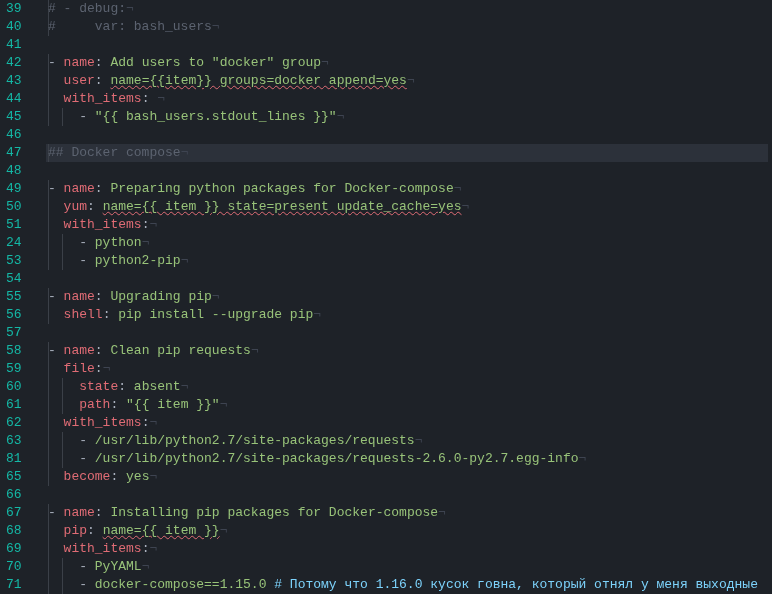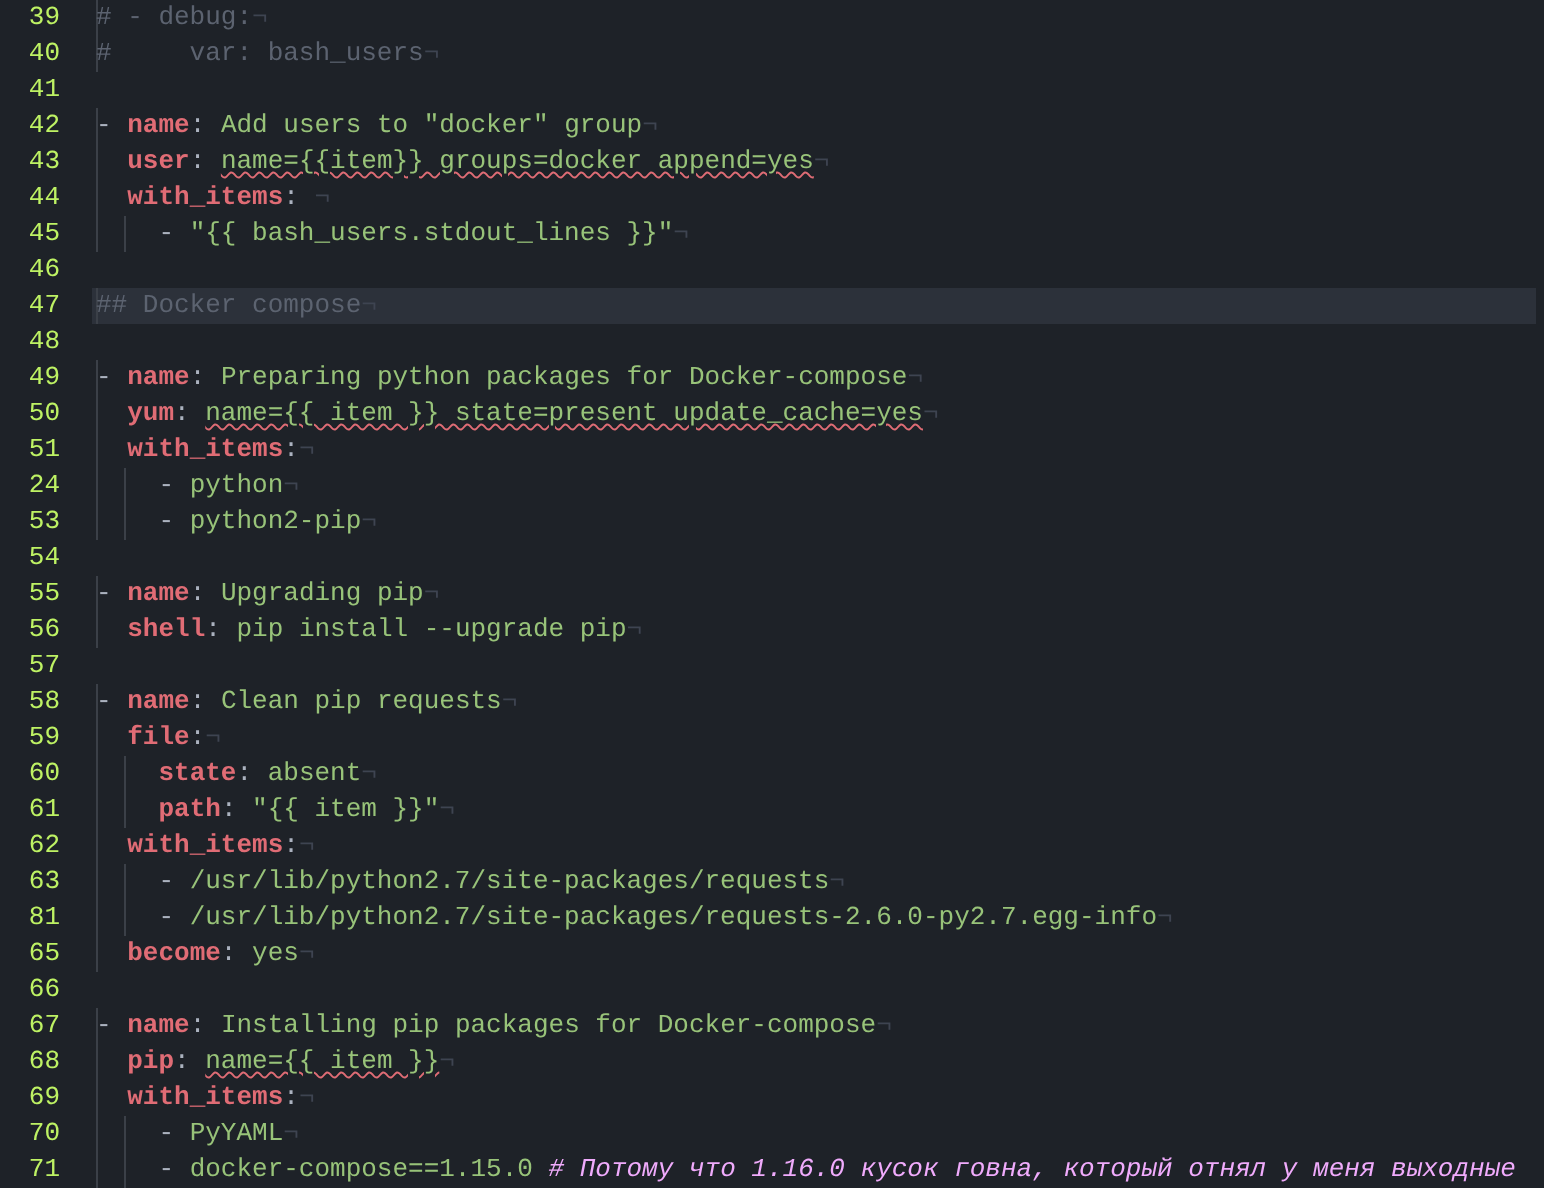--- a/index.html
+++ b/index.html
@@ -9,42 +9,41 @@
     font-size: 13px;
     line-height: 18px;
     color: #abb2bf;
     width: 772px;
     height: 594px;
     overflow: hidden;
     display: flex;
   }
   .gutter {
     background: #1e2228;
-    color: #bef264;
-    text-align: right;
+    color: #14b8a6;
     padding: 0 12px 4px 6px;
     user-select: none;
     flex-shrink: 0;
     width: 42px;
   }
   .gutter .ln { height: 18px; }
   .code {
     flex: 1;
     background: #1e2228;
     padding: 0 4px;
     white-space: pre;
     position: relative;
   }
   .line { height: 18px; position: relative; }
   .line.hl { background: #2c313a; }
   
   .c-comment { color: #5c6370; }
-  .c-comment2 { color: #f0abfc; font-style: italic; }
+  .c-comment2 { color: #7dd3fc; }
   .c-dash   { color: #abb2bf; }
-  .c-key    { color: #e06c75; font-weight: bold; }        
+  .c-key    { color: #e06c75; }        
   .c-str    { color: #98c379; }
   .c-plain  { color: #abb2bf; }        
   .c-ws     { color: #3e4451; }        
   .c-punc   { color: #abb2bf; }
 
   
   .wavy {
     text-decoration-line: underline;
     text-decoration-style: wavy;
     text-decoration-color: #e06c75;

